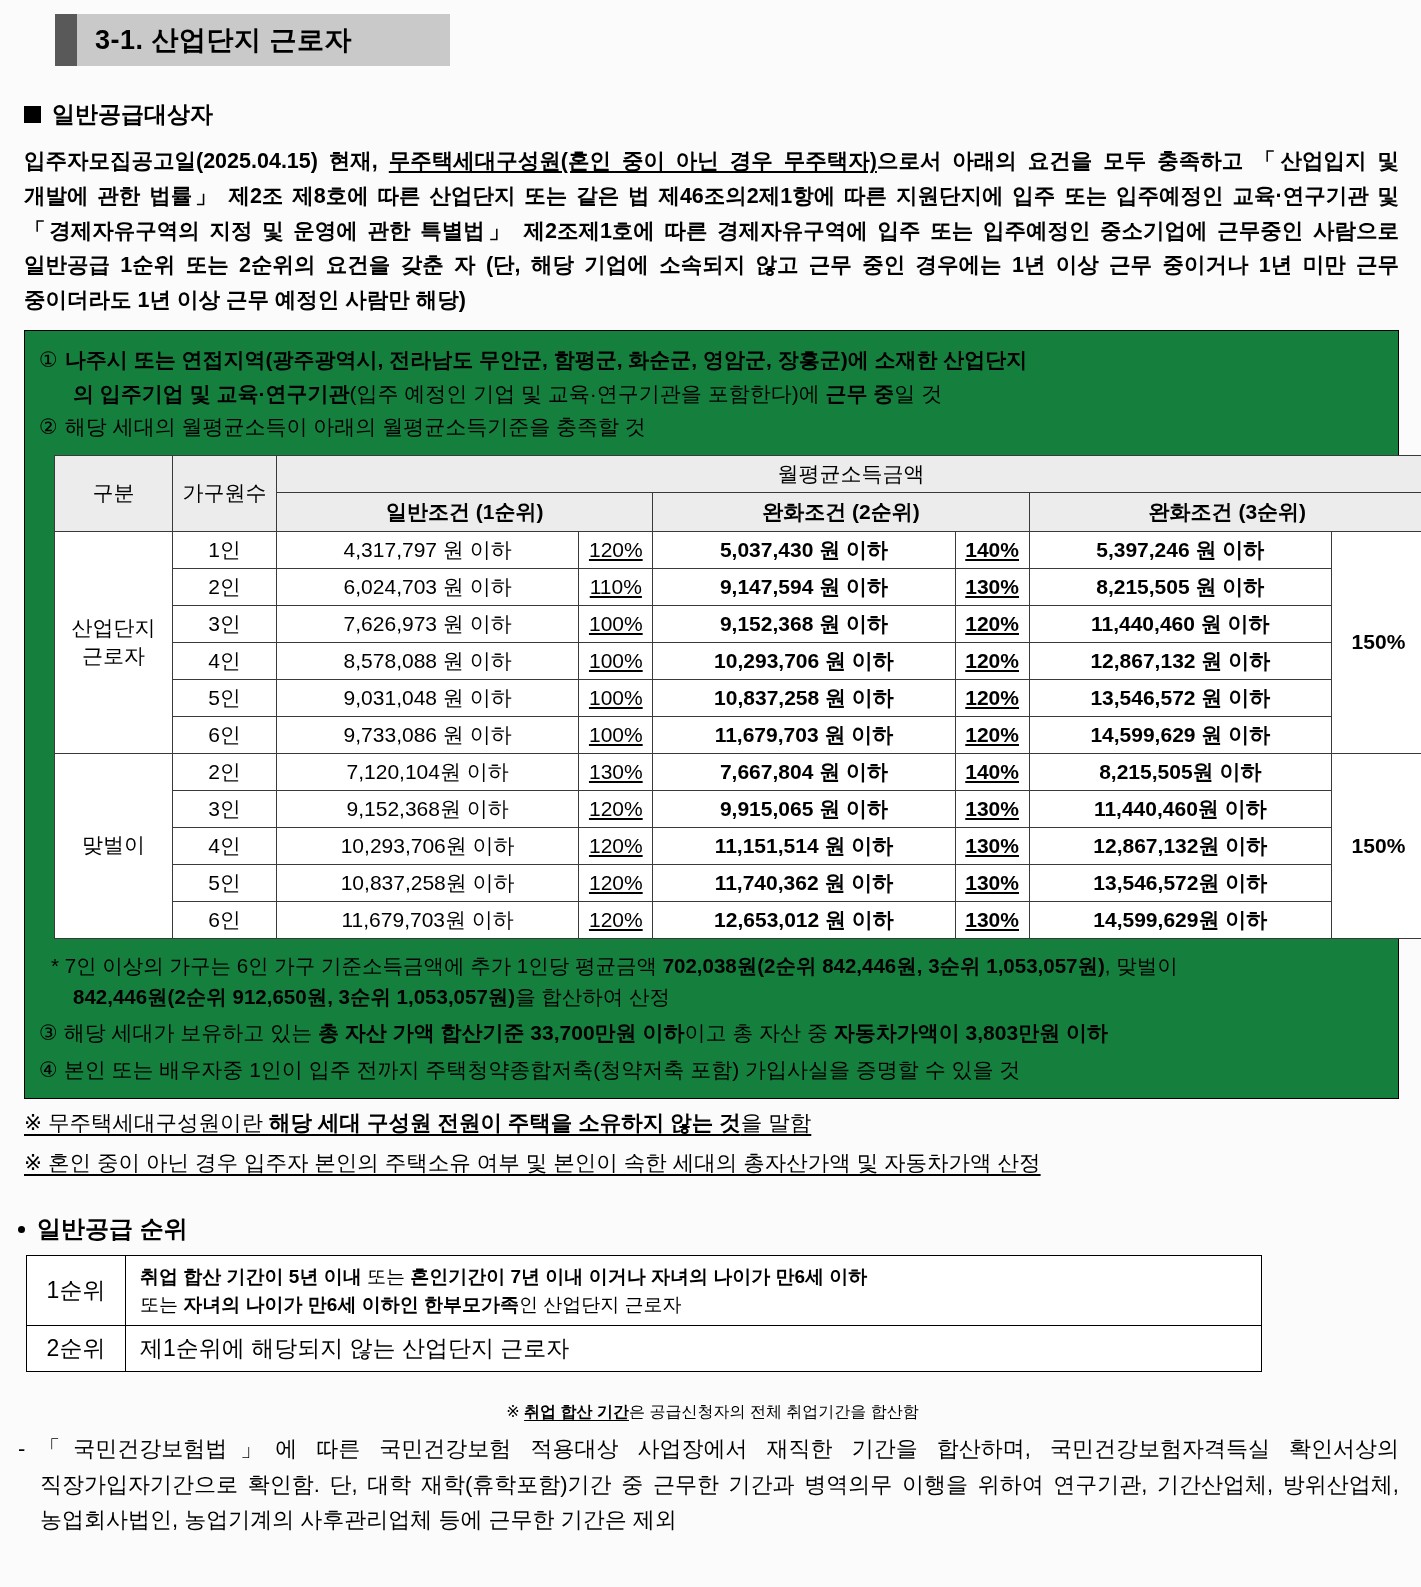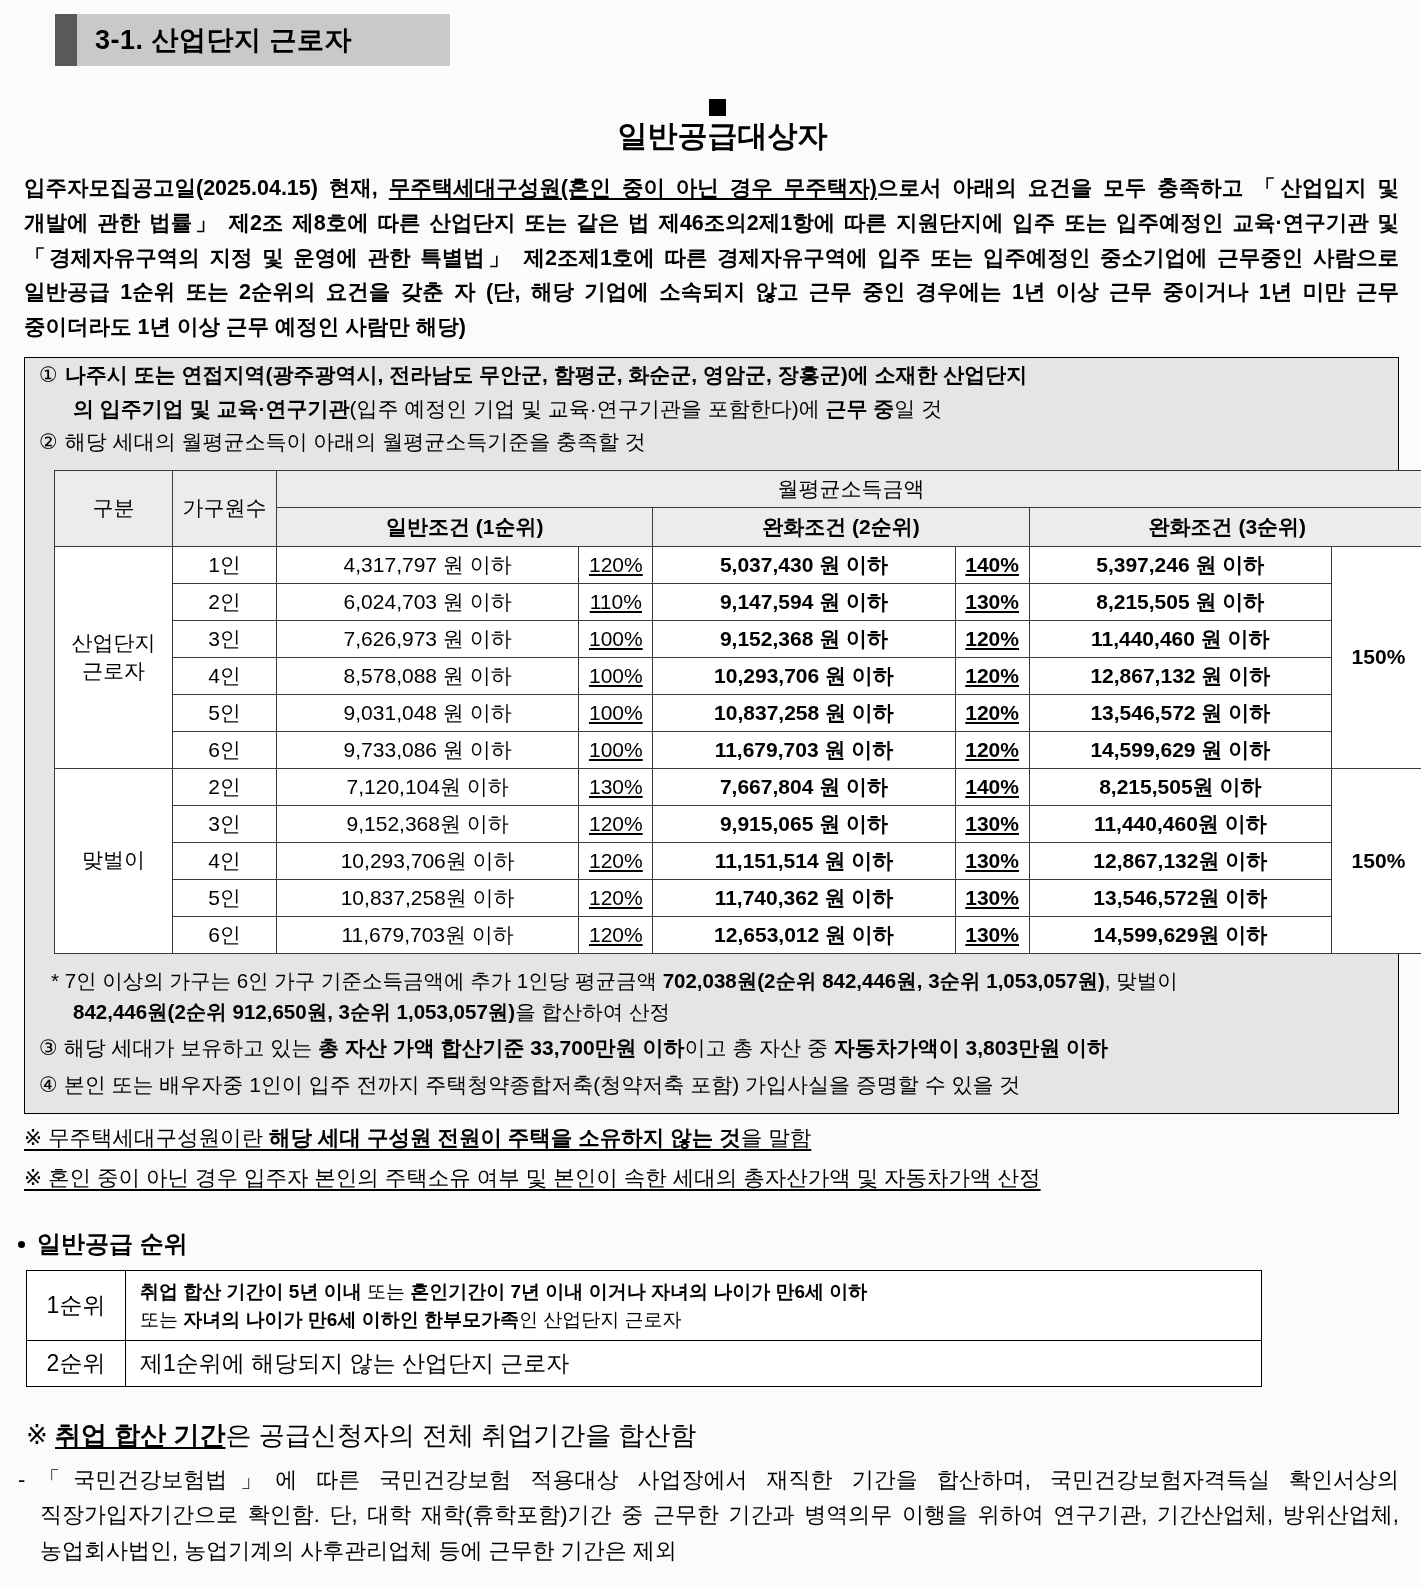--- a/index.html
+++ b/index.html
@@ -40,23 +40,22 @@
     font-weight:bold;
     letter-spacing:.5px;
     text-align:center;
   }
 
   
   .h2row{
     margin:33px 0 0 24px;
     display:flex;
     align-items:center;
-    font-size:30px;
-    font-weight:bold;
-    flex-direction:column;
+    font-size:23px;
+    font-weight:bold;
   }
   .h2sq{
     display:inline-block;
     width:17px;height:17px;
     background:#000;
     margin-right:11px;
   }
 
   
   .intro{
@@ -66,22 +65,22 @@
     line-height:1.62;
     text-align:justify;
     word-break:keep-all;
   }
   .u{ text-decoration:underline; text-underline-offset:3px;}
 
   
   .reqbox{
     margin:12px 22px 0 24px;
     border:1.6px solid #000;
-    background:#e5e5e5;
-    padding:1px 14px 12px 14px;
+    background:#15803d;
+    padding:13px 14px 12px 14px;
     box-sizing:border-box;
   }
   .req-line{
     font-size:21px;
     line-height:1.5;
     margin:0 0 2px 0;
     word-break:keep-all;
   }
   .req-line .num{ margin-right:7px; }
   .b{font-weight:bold;}
@@ -210,23 +209,24 @@
     padding:7px 0 7px 14px;
     font-size:23px;
   }
   .pri1a{ font-size:19px; font-weight:bold; line-height:1.45;}
   .pri1b{ font-size:19px; line-height:1.45;}
   .nbold{font-weight:normal;}
 
   
   .fnote{
     margin:28px 22px 0 26px;
-    font-size:26px;
+    font-size:16px;
     line-height:1.55;
     word-break:keep-all;
+    text-align:center;
   }
   .fnote2{
     margin:6px 22px 0 40px;
     font-size:22px;
     line-height:1.62;
     text-indent:-22px;
     text-align:justify;
     word-break:keep-all;
   }
   .uu{ text-decoration:underline; text-underline-offset:3px; font-weight:bold;}

